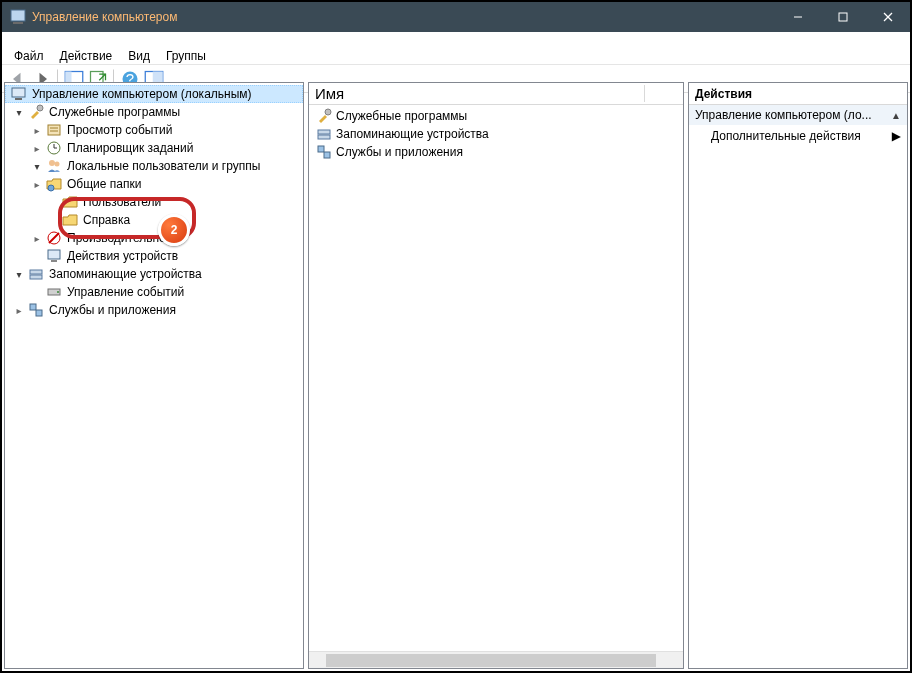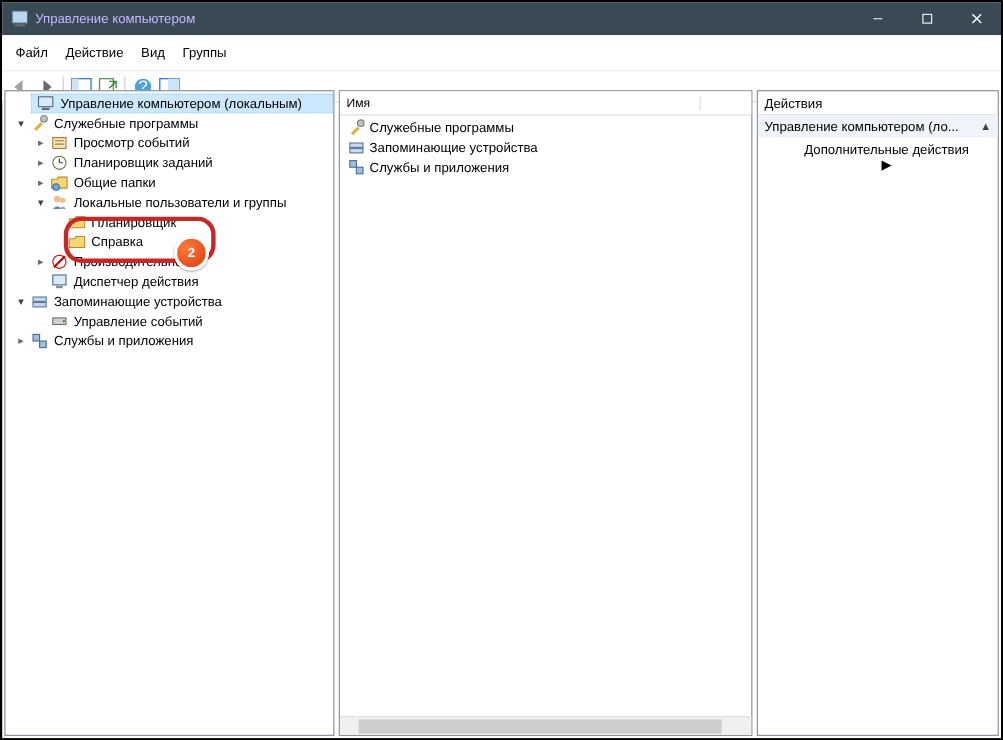--- a/index.html
+++ b/index.html
@@ -1,66 +1,66 @@
 <!DOCTYPE html>
 <html><head>
 <meta charset="utf-8">
 <style>
   * { box-sizing: border-box; font-family: "Segoe UI", Tahoma, sans-serif; font-size: 12px; }
   body { margin: 0; background: #fff; }
   .outer { width: 912px; height: 673px; border: 2px solid #000; position: relative; background: #fff; }
 
   
-  .titlebar { height: 30px; background: #3a4a55; color: #c4b5fd; display: flex; align-items: center; }
+  .titlebar { height: 30px; background: #3a4a55; color: #fdba74; display: flex; align-items: center; }
   .titlebar .title-icon { width: 16px; height: 16px; margin: 0 6px 0 8px; display: flex; align-items: center; justify-content: center; }
   .titlebar .title-text { flex: 1; font-size: 12px; }
   .winbtns { display: flex; height: 100%; }
   .winbtn { width: 45px; display: flex; align-items: center; justify-content: center; color: #fff; }
   .winbtn svg { width: 10px; height: 10px; }
 
   
-  .menubar { height: 20px; background: #fff; display: flex; align-items: center; padding: 16px 4px; border-bottom: 1px solid #e5e5e5; }
+  .menubar { height: 20px; background: #fff; display: flex; padding: 16px 4px; border-bottom: 1px solid #e5e5e5; }
   .menu-item { padding: 1px 8px; cursor: default; }
 
   
   .toolbar { height: 28px; background: #fff; display: flex; align-items: center; padding: 0 4px; border-bottom: 1px solid #d9d9d9; }
   .tbtn { width: 22px; height: 22px; margin: 0 1px; display: flex; align-items: center; justify-content: center; border: 1px solid transparent; }
   .tbtn.sep { width:0; border-left:1px solid #ccc; height:20px; margin:0 3px; }
 
   
   .body { position: absolute; top: 80px; bottom: 2px; left: 2px; right: 2px; display: flex; }
   .left-pane { width: 300px; border: 1px solid #828790; background: #fff; overflow: hidden; }
   .center-pane { flex: 1; border: 1px solid #828790; margin: 0 4px; background: #fff; display: flex; flex-direction: column; }
   .right-pane { width: 220px; border: 1px solid #828790; background: #fff; display: flex; flex-direction: column; }
 
   
   .tree { padding: 2px 0; }
   .tree-row { display: flex; align-items: center; height: 18px; white-space: nowrap; }
-  .tree-row.selected { background: #cce8ff; border: 1px dotted #99d1ff; margin-left: 23px; }
+  .tree-row.selected { background: #cce8ff; border: 1px dotted #99d1ff; }
   .expander { width: 12px; height:12px; display:flex; align-items:center; justify-content:center; font-size:10px; color:#6a6a6a; cursor: default;}
   .expander.open::before { content: "▾"; color:#404040;}
   .expander.closed::before { content: "▸"; }
   .ticon { width:16px; height:16px; margin:0 3px; display:flex; align-items:center; justify-content:center; }
   .tlabel { padding: 0 2px; }
 
   
   .list-header { height: 22px; border-bottom: 1px solid #d9d9d9; display:flex; align-items:center; padding-left: 6px; background:#fff; }
-  .list-header span { font-size:11px; color:#000; border-right: 1px solid #d9d9d9; padding-right: 300px; text-align: right; }
+  .list-header span { font-size:15px; color:#000; border-right: 1px solid #d9d9d9; padding-right: 300px; text-align: right; }
   .list-body { flex:1; overflow:auto; padding: 2px 4px; }
   .list-row { display:flex; align-items:center; height:18px; }
   .list-row .ticon { margin-right: 4px; }
 
   .hscroll { height: 17px; background: #f0f0f0; margin: 0 0 0 0; border-top: 1px solid #e0e0e0; position: relative;}
   .hscroll .thumb { position:absolute; left:17px; top:2px; height:13px; width:330px; background:#cdcdcd; }
 
   
-  .actions-header { height: 22px; border-bottom: 1px solid #d9d9d9; padding-left:6px; display:flex; align-items:center; font-weight: normal; }
+  .actions-header { height: 22px; border-bottom: 1px solid #d9d9d9; padding-left:6px; display:flex; align-items:center; font-weight: bold; }
   .actions-sub { background:#eef4fa; padding: 3px 6px; display:flex; align-items:center; justify-content:space-between; }
   .actions-sub .arrow-up { font-size:10px; color:#404040; }
-  .actions-item { padding: 4px 6px 4px 22px; display:flex; align-items:center; justify-content:space-between;flex-direction:column; }
+  .actions-item { padding: 4px 6px 4px 22px; display:flex; align-items:center; justify-content:space-between; }
 
   
   .callout { position: absolute; border: 4px solid #c62828; border-radius: 16px; pointer-events: none; }
   .badge { position:absolute; width:32px; height:32px; border-radius:50%; background: radial-gradient(circle at 30% 30%, #ff7a3c, #d83a0f); border:3px solid #fff; box-shadow: 0 1px 2px rgba(0,0,0,0.4); color:#fff; font-weight:bold; font-size:18px; display:flex; align-items:center; justify-content:center; pointer-events:none; }
 </style>
 </head>
 <body>
 
 <div class="outer">
 
@@ -182,50 +182,50 @@
               <svg viewBox="0 0 16 16">
                 <circle cx="8" cy="8" r="6" fill="#fff" stroke="#5a7a3a"></circle>
                 <line x1="8" y1="8" x2="8" y2="4" stroke="#333"></line>
                 <line x1="8" y1="8" x2="11" y2="8" stroke="#333"></line>
               </svg>
             </span>
           <span class="tlabel">Планировщик заданий</span>
         </div>
 
         <div class="tree-row" style="padding-left:26px">
-          <span class="expander closed"></span>
-          <span class="ticon">
-              <svg viewBox="0 0 16 16">
-                <path d="M1 5 L6 5 L7 3 L15 3 L15 13 L1 13 Z" fill="#f7d774" stroke="#b58a2a"></path>
-                <circle cx="5" cy="12" r="3" fill="#6fa8dc" stroke="#3a6ea5"></circle>
-              </svg>
-            </span>
-          <span class="tlabel">Общие папки</span>
-        </div>
-
-        <div class="tree-row" style="padding-left:26px">
           <span class="expander open"></span>
           <span class="ticon">
               <svg viewBox="0 0 16 16">
                 <circle cx="6" cy="5" r="3" fill="#f0c090"></circle>
                 <path d="M2 14 Q6 9 10 14 Z" fill="#5a8ac6"></path>
                 <circle cx="11" cy="6" r="2.5" fill="#f0c090"></circle>
                 <path d="M8 14 Q11 10 14 14 Z" fill="#7aa3d6"></path>
               </svg>
             </span>
           <span class="tlabel">Локальные пользователи и группы</span>
         </div>
 
+        <div class="tree-row" style="padding-left:26px">
+          <span class="expander closed"></span>
+          <span class="ticon">
+              <svg viewBox="0 0 16 16">
+                <path d="M1 5 L6 5 L7 3 L15 3 L15 13 L1 13 Z" fill="#f7d774" stroke="#b58a2a"></path>
+                <circle cx="5" cy="12" r="3" fill="#6fa8dc" stroke="#3a6ea5"></circle>
+              </svg>
+            </span>
+          <span class="tlabel">Общие папки</span>
+        </div>
+
         <div class="tree-row" style="padding-left:54px">
           <span class="ticon">
               <svg viewBox="0 0 16 16">
                 <path d="M1 5 L6 5 L7 3 L15 3 L15 13 L1 13 Z" fill="#f7d774" stroke="#b58a2a"></path>
               </svg>
             </span>
-          <span class="tlabel">Планировщик</span>
+          <span class="tlabel">Пользователи</span>
         </div>
 
         <div class="tree-row" style="padding-left:54px">
           <span class="ticon">
               <svg viewBox="0 0 16 16">
                 <path d="M1 5 L6 5 L7 3 L15 3 L15 13 L1 13 Z" fill="#f7d774" stroke="#b58a2a"></path>
               </svg>
             </span>
           <span class="tlabel">Справка</span>
         </div>
@@ -241,21 +241,21 @@
           <span class="tlabel">Производительность</span>
         </div>
 
         <div class="tree-row" style="padding-left:38px">
           <span class="ticon">
               <svg viewBox="0 0 16 16">
                 <rect x="2" y="2" width="12" height="9" fill="#dce9f7" stroke="#4a6b8a"></rect>
                 <rect x="5" y="12" width="6" height="2" fill="#888"></rect>
               </svg>
             </span>
-          <span class="tlabel">Диспетчер действия</span>
+          <span class="tlabel">Действия устройств</span>
         </div>
 
         <div class="tree-row" style="padding-left:8px">
           <span class="expander open"></span>
           <span class="ticon">
               <svg viewBox="0 0 16 16">
                 <rect x="2" y="4" width="12" height="4" fill="#c8d8e8" stroke="#5a7aa0"></rect>
                 <rect x="2" y="9" width="12" height="4" fill="#c8d8e8" stroke="#5a7aa0"></rect>
               </svg>
             </span>

